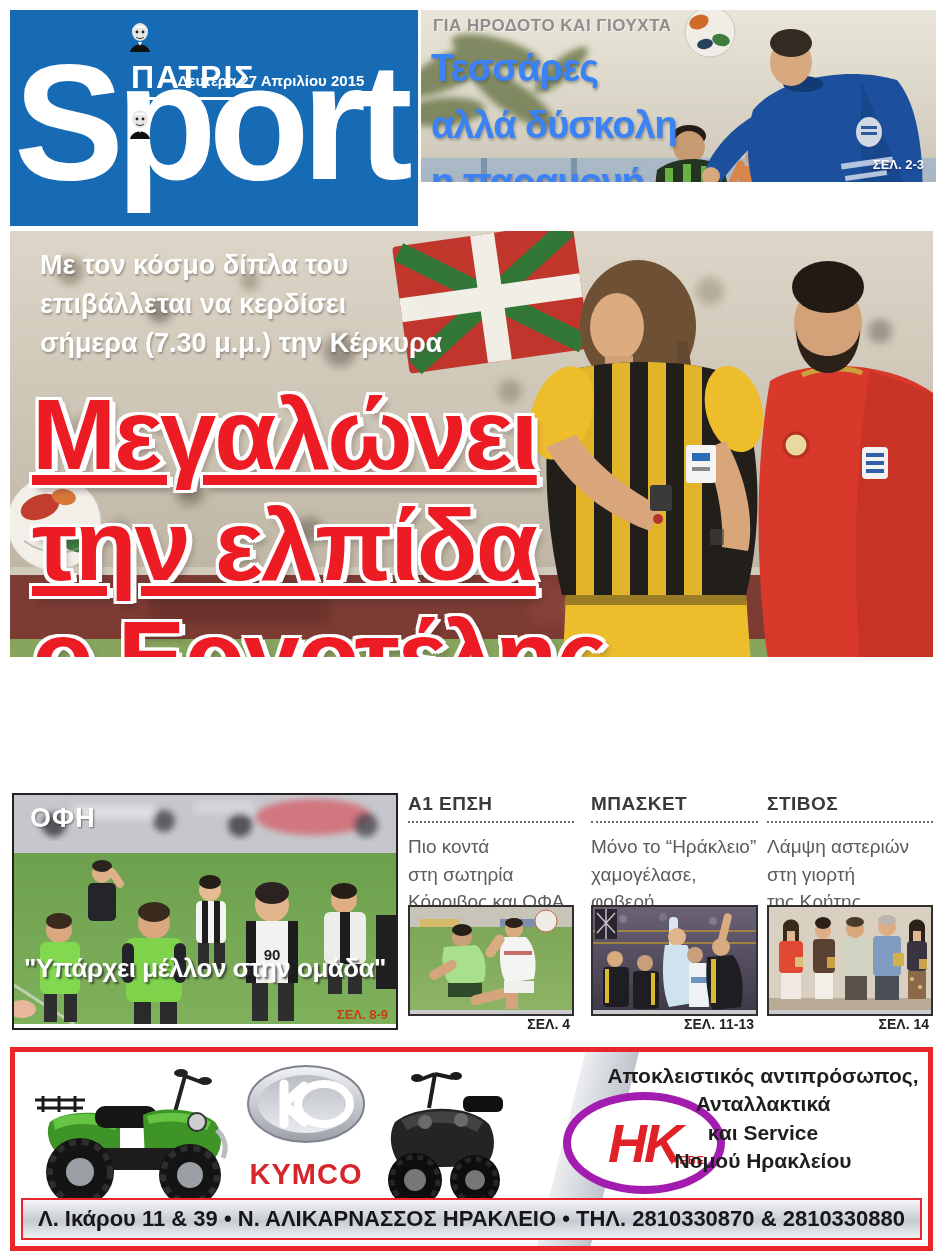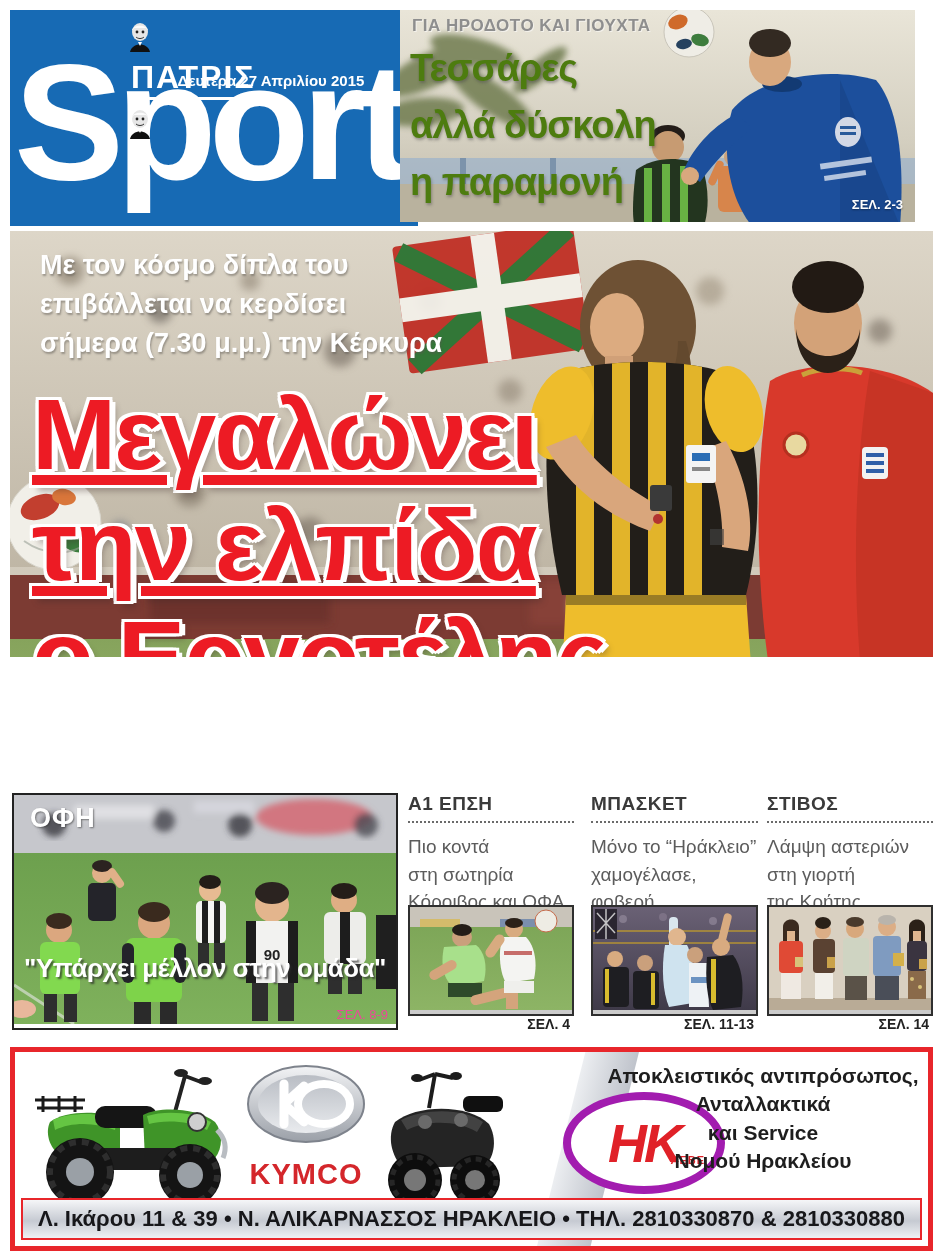--- a/index.html
+++ b/index.html
@@ -12,24 +12,24 @@
   .sport-title{left:4px;top:30px;font-size:165px;font-weight:bold;color:#fff;
                letter-spacing:-8px;line-height:1;}
   .brand-row{left:118px;top:12px;width:286px;display:flex;align-items:flex-start;
              justify-content:center;gap:9px;flex-direction:column;}
   .brand{color:#fff;font-size:32px;font-weight:bold;letter-spacing:2px;
          border-bottom:3px solid #fff;padding:0 3px 2px;line-height:1.05;}
   .mast-date{left:118px;top:62px;width:286px;text-align:center;color:#fff;
              font-size:15px;font-weight:bold;}
 
   
-  .top-photo{left:400px;top:10px;width:515px;height:212px;overflow:hidden;}
+  .top-photo{left:421px;top:10px;width:515px;height:172px;overflow:hidden;}
   .top-kicker{left:12px;top:6px;font-size:17px;font-weight:bold;color:#8e8e8e;
               letter-spacing:.5px;text-shadow:1px 1px 0 rgba(255,255,255,.55);}
-  .top-headline{left:10px;top:30px;font-size:38px;font-weight:bold;color:#4d7c0f;
+  .top-headline{left:10px;top:30px;font-size:38px;font-weight:bold;color:#3b82f6;
                 line-height:1.5;text-shadow:1px 2px 3px rgba(70,70,70,.45);letter-spacing:-1px;}
   .top-ref{right:12px;bottom:10px;font-size:13px;font-weight:bold;color:#fff;
            text-shadow:0 1px 2px rgba(0,0,0,.4);}
 
   
   .main-photo{left:10px;top:231px;width:923px;height:426px;overflow:hidden;}
   .main-kicker{left:30px;top:15px;font-size:27px;font-weight:bold;color:#fff;
                line-height:1.45;text-shadow:1px 2px 2px rgba(90,85,80,.5);}
   .main-headline{left:22px;top:148px;font-size:101px;font-weight:bold;color:#ed1b24;
                  line-height:1.1;letter-spacing:-2px;
@@ -38,21 +38,21 @@
                  6px 2px 0 #fff,6px 6px 6px rgba(60,40,40,.35);text-decoration:underline;}
   .main-ref{right:37px;top:509px;font-size:14px;font-weight:bold;color:#b91c1c;
             text-shadow:0 1px 0 rgba(255,255,255,.5);}
 
   
   .ofi-photo{left:12px;top:793px;width:382px;height:233px;border:2px solid #222;overflow:hidden;}
   .ofi-label{left:16px;top:8px;font-size:27px;font-weight:bold;color:#fff;letter-spacing:1px;
              text-shadow:1px 1px 2px rgba(40,40,40,.55);}
   .ofi-caption{left:0;top:158px;width:100%;text-align:center;font-size:26px;font-weight:bold;
                color:#fff;letter-spacing:-0.5px;text-shadow:2px 2px 2px rgba(40,40,40,.7);}
-  .ofi-ref{right:8px;bottom:6px;font-size:13px;font-weight:normal;color:#ec4899;}
+  .ofi-ref{right:8px;bottom:6px;font-size:13px;font-weight:bold;color:#c2410c;}
 
   
   .col{top:793px;}
   .col h2{margin:0;font-size:19px;font-weight:bold;color:#3a3a3a;letter-spacing:.5px;
           padding-bottom:6px;border-bottom:2px dotted #6a6a6a;}
   .teaser{margin-top:10px;font-size:19px;color:#5c5c5c;line-height:1.45;}
   .thumb{top:905px;height:107px;border:2px solid #2f2f2f;overflow:hidden;background:#ccc;}
   .col-ref{top:1016px;font-size:14px;font-weight:bold;color:#222;text-align:right;padding-right:6px;}
 
   

